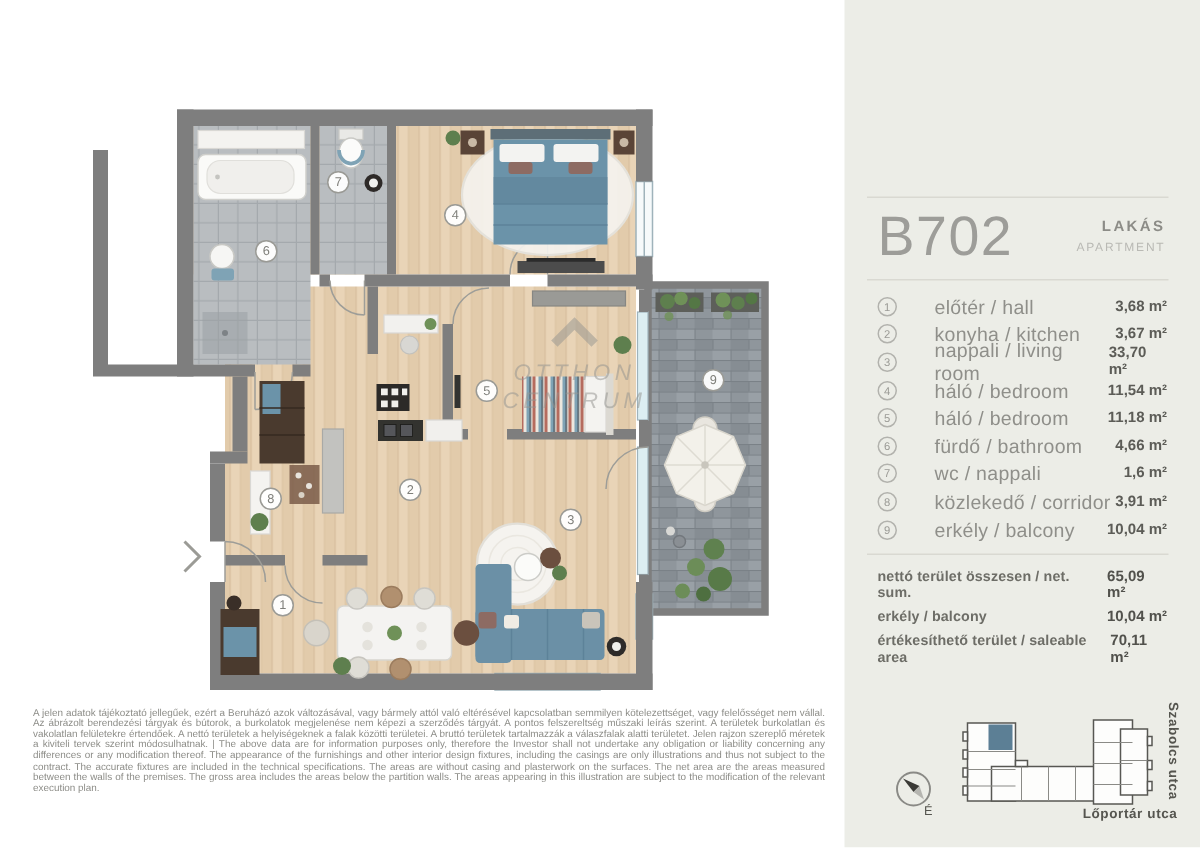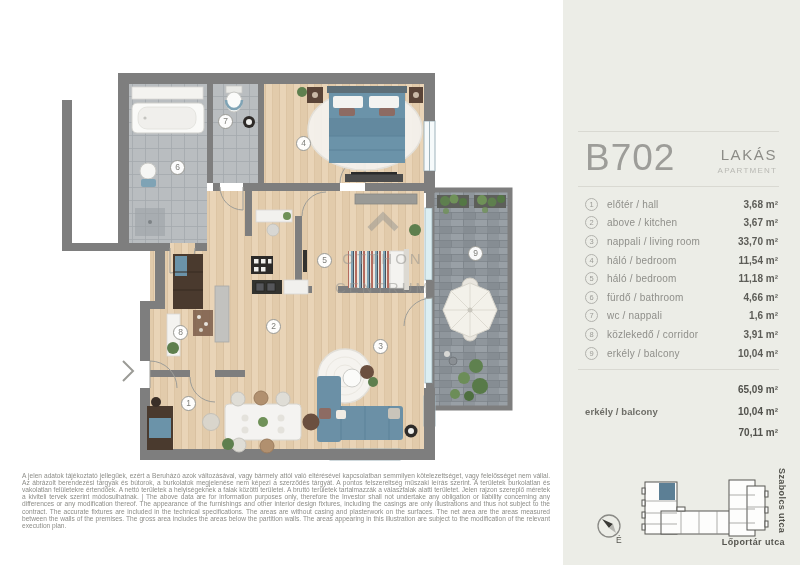--- a/index.html
+++ b/index.html
@@ -13,43 +13,43 @@
   .room-badge { position:absolute; width:15px; height:15px; border-radius:50%;
     background:rgba(255,255,255,.95); border:1px solid #9a9a95; color:#7f7f7a;
     font-size:8.5px; line-height:13px; text-align:center; font-weight:400; }
 
   .watermark { position:absolute; left:278px; top:158px; width:100px; text-align:center;
     color:rgba(148,148,144,.52); pointer-events:none; }
   .wm-chevron { width:22px; height:22px; border-top:6px solid rgba(148,148,144,.5);
     border-right:6px solid rgba(148,148,144,.5); transform:rotate(-45deg);
     margin:0 auto 2px auto; }
   .wm-monogram { font-size:46px; font-weight:400; letter-spacing:4px; line-height:1; }
-  .wm-line { font-size:15px; font-weight:400; letter-spacing:3px; line-height:1.15; margin-top:12px; }
+  .wm-line { font-size:15px; font-weight:400; letter-spacing:3px; line-height:1.15; margin-top:2px;font-style:italic; }
 
   
   .disclaimer { position:absolute; left:22px; top:472px; width:528px;
     font-size:6.6px; line-height:1.08; color:#8d8d88; text-align:justify; }
 
   
   .side-panel { position:absolute; left:563px; top:0; width:237px; height:565px; background:#ecede7; }
   .divider { position:absolute; left:15px; right:21px; border-top:1px solid #d9d9d2; }
   .d1 { top:131px; } .d2 { top:186px; } .d3 { top:369px; }
 
   .unit-header { position:absolute; top:139px; left:22px; right:23px; display:flex;
     justify-content:space-between; align-items:flex-start;gap:40px; }
   .unit-id { font-size:37px; font-weight:300; letter-spacing:1px; color:#9d9d99; line-height:1; }
   .unit-type { text-align:right; padding-top:7px; }
-  .type-hu { font-size:15px; font-weight:400; letter-spacing:1.6px; color:#8c8c87; }
+  .type-hu { font-size:10px; font-weight:700; letter-spacing:1.6px; color:#8c8c87; }
   .type-en { font-size:8px; font-weight:400; letter-spacing:1.2px; color:#b9b9b4; margin-top:3px; }
 
   .room-list { position:absolute; top:195px; left:22px; right:22px; }
   .room-row { display:flex; align-items:center; height:18.6px; }
   .list-badge { width:13px; height:13px; border-radius:50%; border:1px solid #b2b2ad;
     color:#9b9b96; font-size:7.5px; line-height:11px; text-align:center; flex:0 0 13px; }
-  .room-label { margin-left:9px; font-size:10px; color:#8f8f8a; letter-spacing:.2px; }
+  .room-label { margin-left:25px; font-size:13px; color:#8f8f8a; letter-spacing:.2px; }
   .room-area { margin-left:auto; font-size:10px; font-weight:700; color:#5c5c57; }
 
   .totals { position:absolute; top:379px; left:22px; right:22px; }
   .total-row { display:flex; align-items:center; height:21.5px; }
   .total-label { font-size:9.5px; font-weight:700; color:#6d6d67; letter-spacing:.1px; }
   .total-value { margin-left:auto; font-size:10px; font-weight:700; color:#51514c; }
 
   
   .sitemap { position:absolute; left:0; top:465px; width:237px; height:100px; }
   .compass { position:absolute; left:33px; top:48px; width:30px; height:34px; }
@@ -313,21 +313,21 @@
     <div class="divider d2"></div>
 
     <div class="room-list">
       <div class="room-row">
         <span class="list-badge">1</span>
         <span class="room-label">előtér  /  hall</span>
         <span class="room-area">3,68 m²</span>
       </div>
       <div class="room-row">
         <span class="list-badge">2</span>
-        <span class="room-label">above  /  kitchen</span>
+        <span class="room-label">konyha  /  kitchen</span>
         <span class="room-area">3,67 m²</span>
       </div>
       <div class="room-row">
         <span class="list-badge">3</span>
         <span class="room-label">nappali  /  living room</span>
         <span class="room-area">33,70 m²</span>
       </div>
       <div class="room-row">
         <span class="list-badge">4</span>
         <span class="room-label">háló  /  bedroom</span>
@@ -357,27 +357,29 @@
         <span class="list-badge">9</span>
         <span class="room-label">erkély  /  balcony</span>
         <span class="room-area">10,04 m²</span>
       </div>
     </div>
 
     <div class="divider d3"></div>
 
     <div class="totals">
       <div class="total-row">
+        <span class="total-label">nettó terület összesen / net. sum.</span>
         <span class="total-value">65,09 m²</span>
       </div>
       <div class="total-row">
         <span class="total-label">erkély  /  balcony</span>
         <span class="total-value">10,04 m²</span>
       </div>
       <div class="total-row">
+        <span class="total-label">értékesíthető terület / saleable area</span>
         <span class="total-value">70,11 m²</span>
       </div>
     </div>
 
     <div class="sitemap">
       <svg class="compass" width="30" height="34" viewBox="0 0 30 34">
         <circle cx="13" cy="13" r="11" fill="none" stroke="#8a8a86" stroke-width="1.3"></circle>
         <polygon points="6,6 17,11 13,15" fill="#3a3a36"></polygon>
         <polygon points="17,11 13,15 20,20" fill="#b5b5b0"></polygon>
       </svg>

